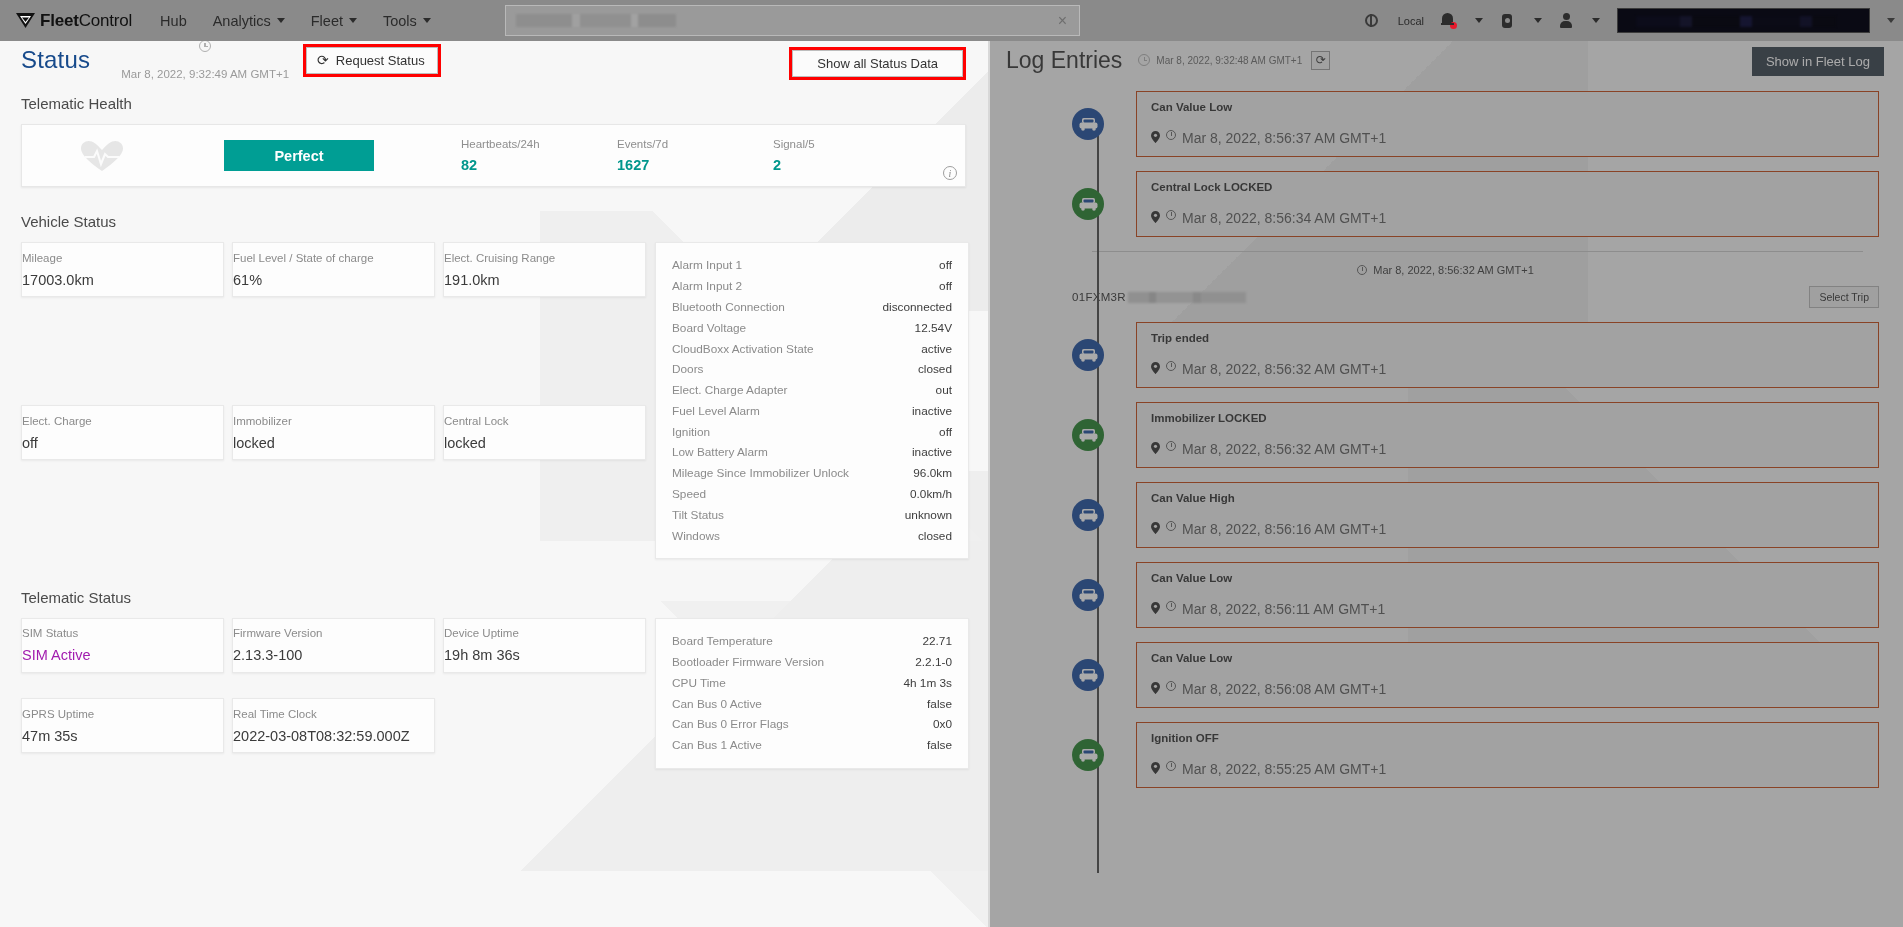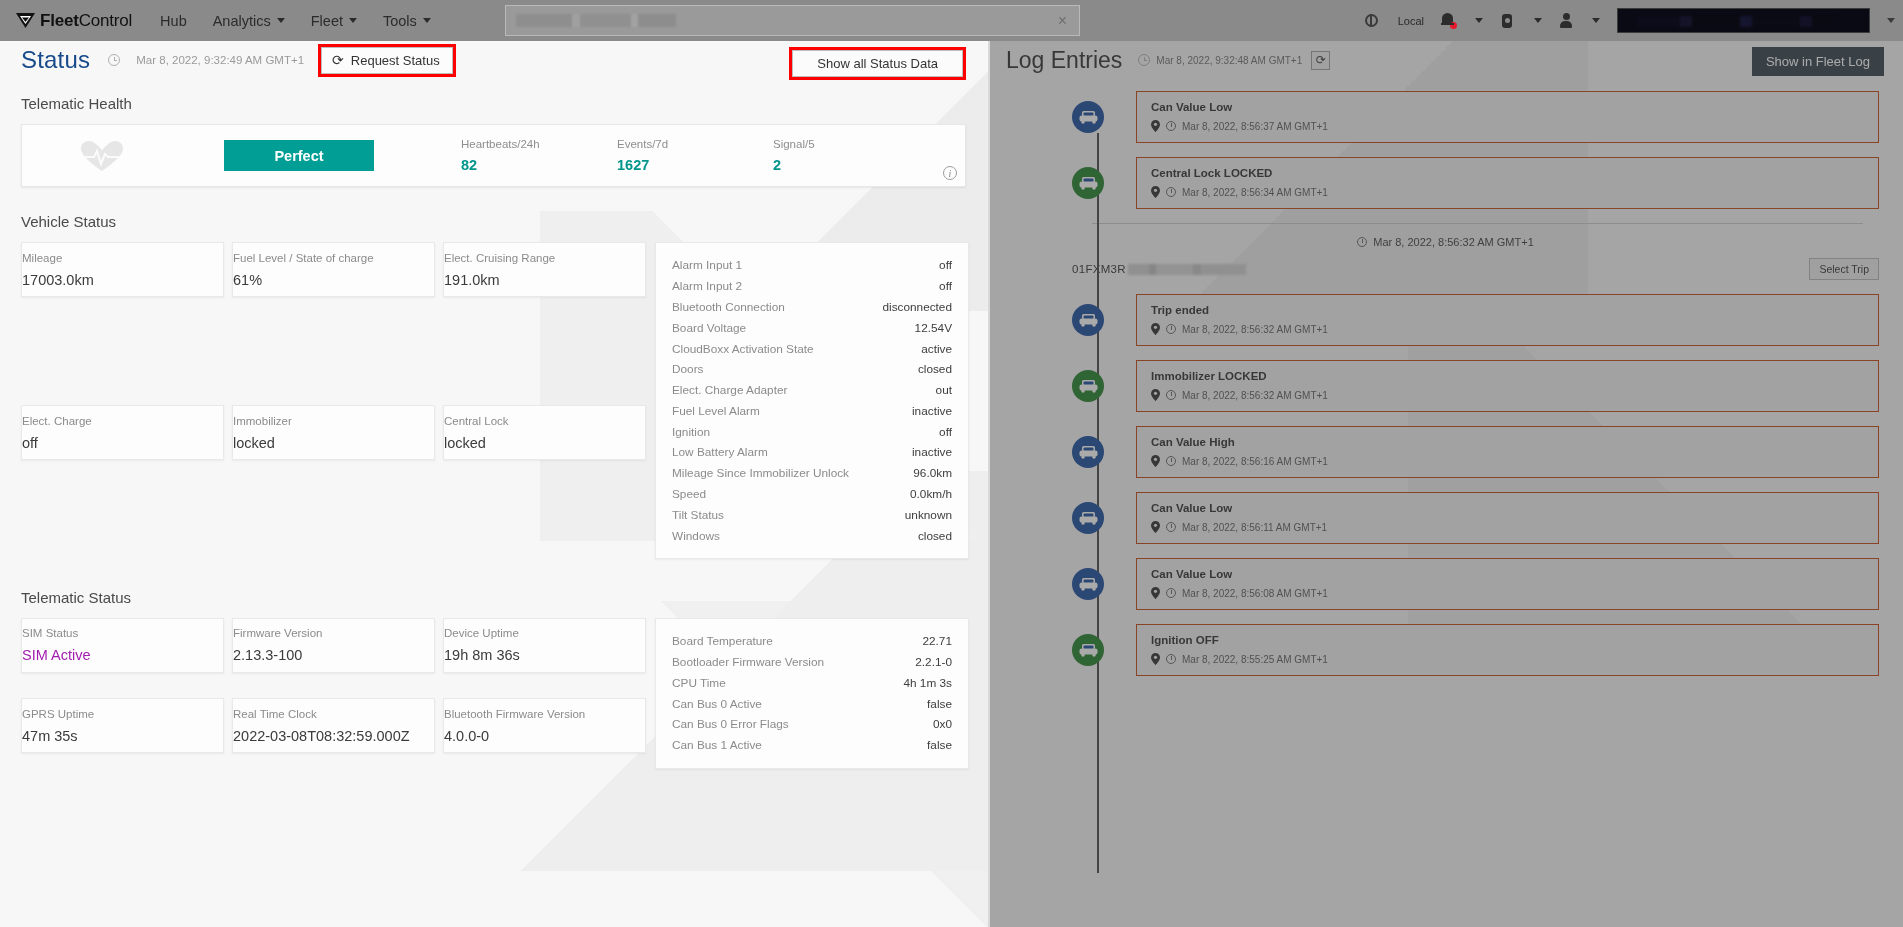--- a/index.html
+++ b/index.html
@@ -149,21 +149,21 @@
 
   .page-head {
     position: relative; height: 38px;
     display: flex; align-items: center; padding-left: 21px;
   }
   .page-title {
     font-size: 24px; color: #174a8b; font-weight: 400; letter-spacing: .2px;
   }
   .ts-group {
     display: flex; align-items: center; gap: 16px;
-    margin-left: 18px; color: #9a9a9a; font-size: 11.5px;
+    margin-left: 31px; color: #9a9a9a; font-size: 11.5px; flex-direction: column;
   }
   .clock-icon {
     width: 12px; height: 12px; border: 1.3px solid #b0b0b0;
     border-radius: 50%; position: relative; flex: none;
   }
   .clock-icon::before {
     content: ""; position: absolute; left: 4.3px; top: 1.6px;
     width: 1.2px; height: 4.4px; background: #b0b0b0;
   }
   .clock-icon::after {
@@ -324,22 +324,22 @@
   }
   .tl-dot.blue { background: #16489c; }
   .tl-dot.green { background: #1d7f26; }
   .tl-card {
     margin-left: 32px; flex: 1;
     background: #f0f0f0; border: 1px solid #c2410c;
     padding: 9px 12px 10px 14px;
   }
   .tl-card-title { font-size: 11.5px; font-weight: 700; color: #2c2c2c; }
   .tl-card-meta {
-    margin-top: 7px; display: flex; align-items: center; gap: 6px;
-    font-size: 10px; color: #5a5a5a;
+    margin-top: 17px; display: flex; align-items: flex-start; gap: 6px;
+    font-size: 14px; color: #5a5a5a;
   }
   .pin-icon { width: 9px; height: 12px; position: relative; flex: none; }
   .mini-clock {
     width: 10px; height: 10px; border: 1.1px solid #666; border-radius: 50%;
     position: relative; flex: none;
   }
   .mini-clock::before {
     content:""; position:absolute; left:3.8px; top:1.4px;
     width:1px; height:3.6px; background:#666;
   }
@@ -585,24 +585,20 @@
         <div class="tile-value">19h 8m 36s</div>
       </div>
       <div class="tile">
         <div class="tile-label">GPRS Uptime</div>
         <div class="tile-value">47m 35s</div>
       </div>
       <div class="tile">
         <div class="tile-label">Real Time Clock</div>
         <div class="tile-value">2022-03-08T08:32:59.000Z</div>
       </div>
-      <div class="tile">
-        <div class="tile-label">Bluetooth Firmware Version</div>
-        <div class="tile-value">4.0.0-0</div>
-      </div>
     </div>
     <div class="detail-card" id="telematic-details">
         <div class="detail-row">
           <span class="detail-key">Board Temperature</span>
           <span class="detail-val">22.71</span>
         </div>
         <div class="detail-row">
           <span class="detail-key">Bootloader Firmware Version</span>
           <span class="detail-val">2.2.1-0</span>
         </div>

